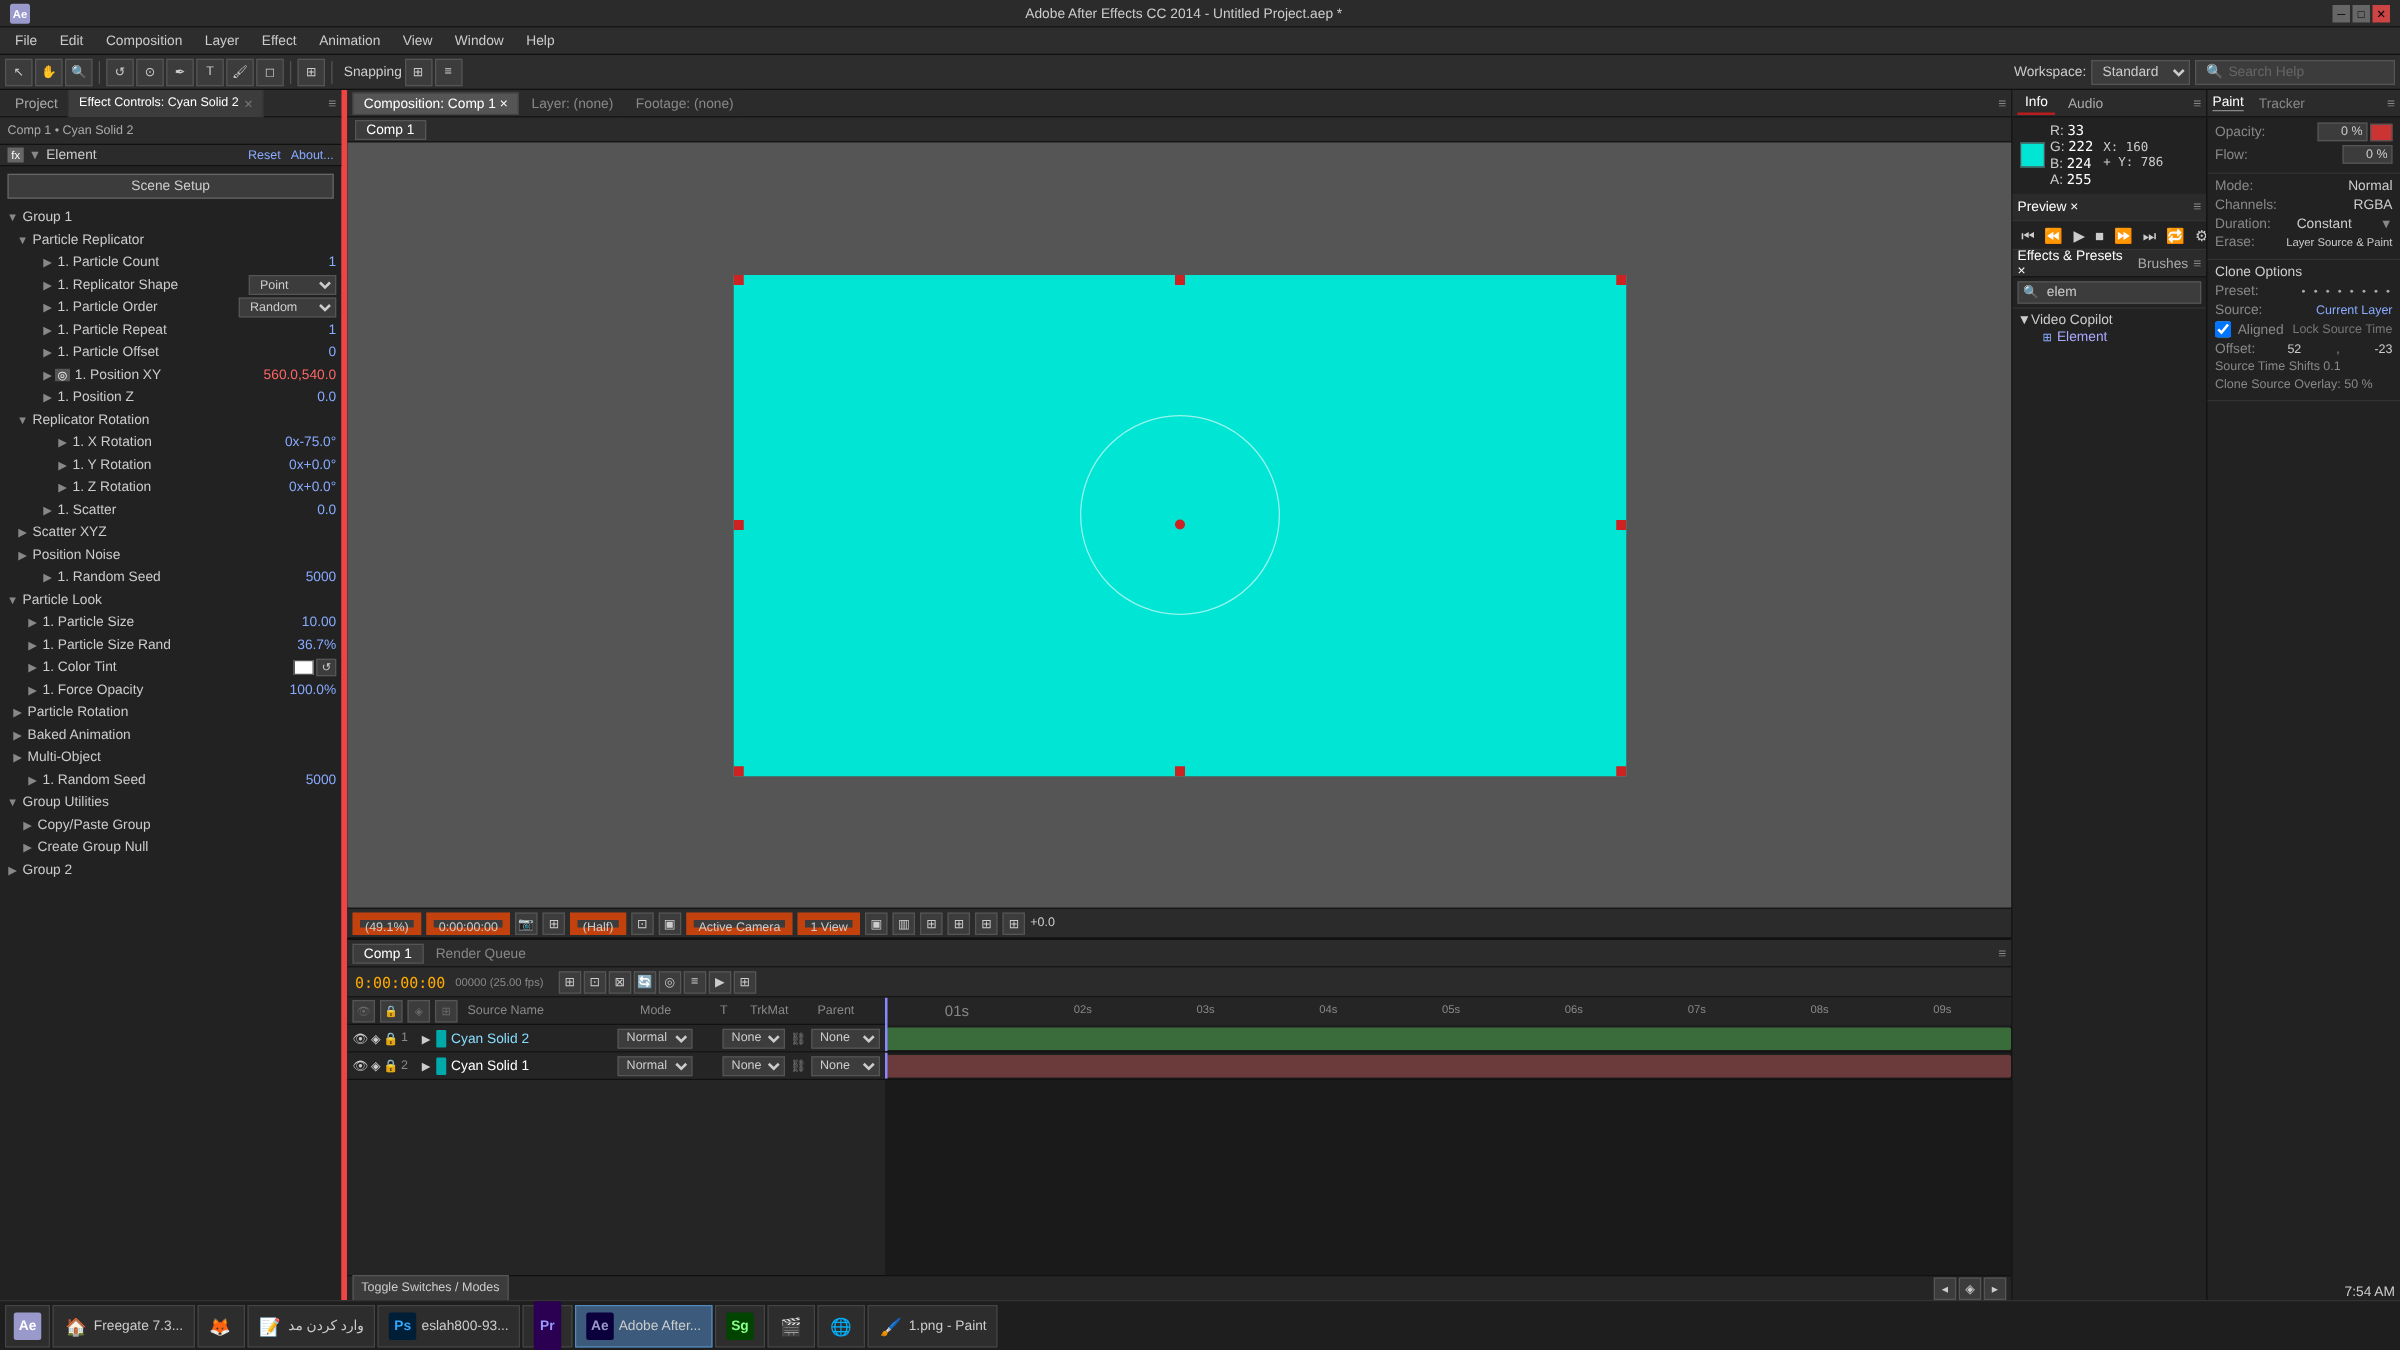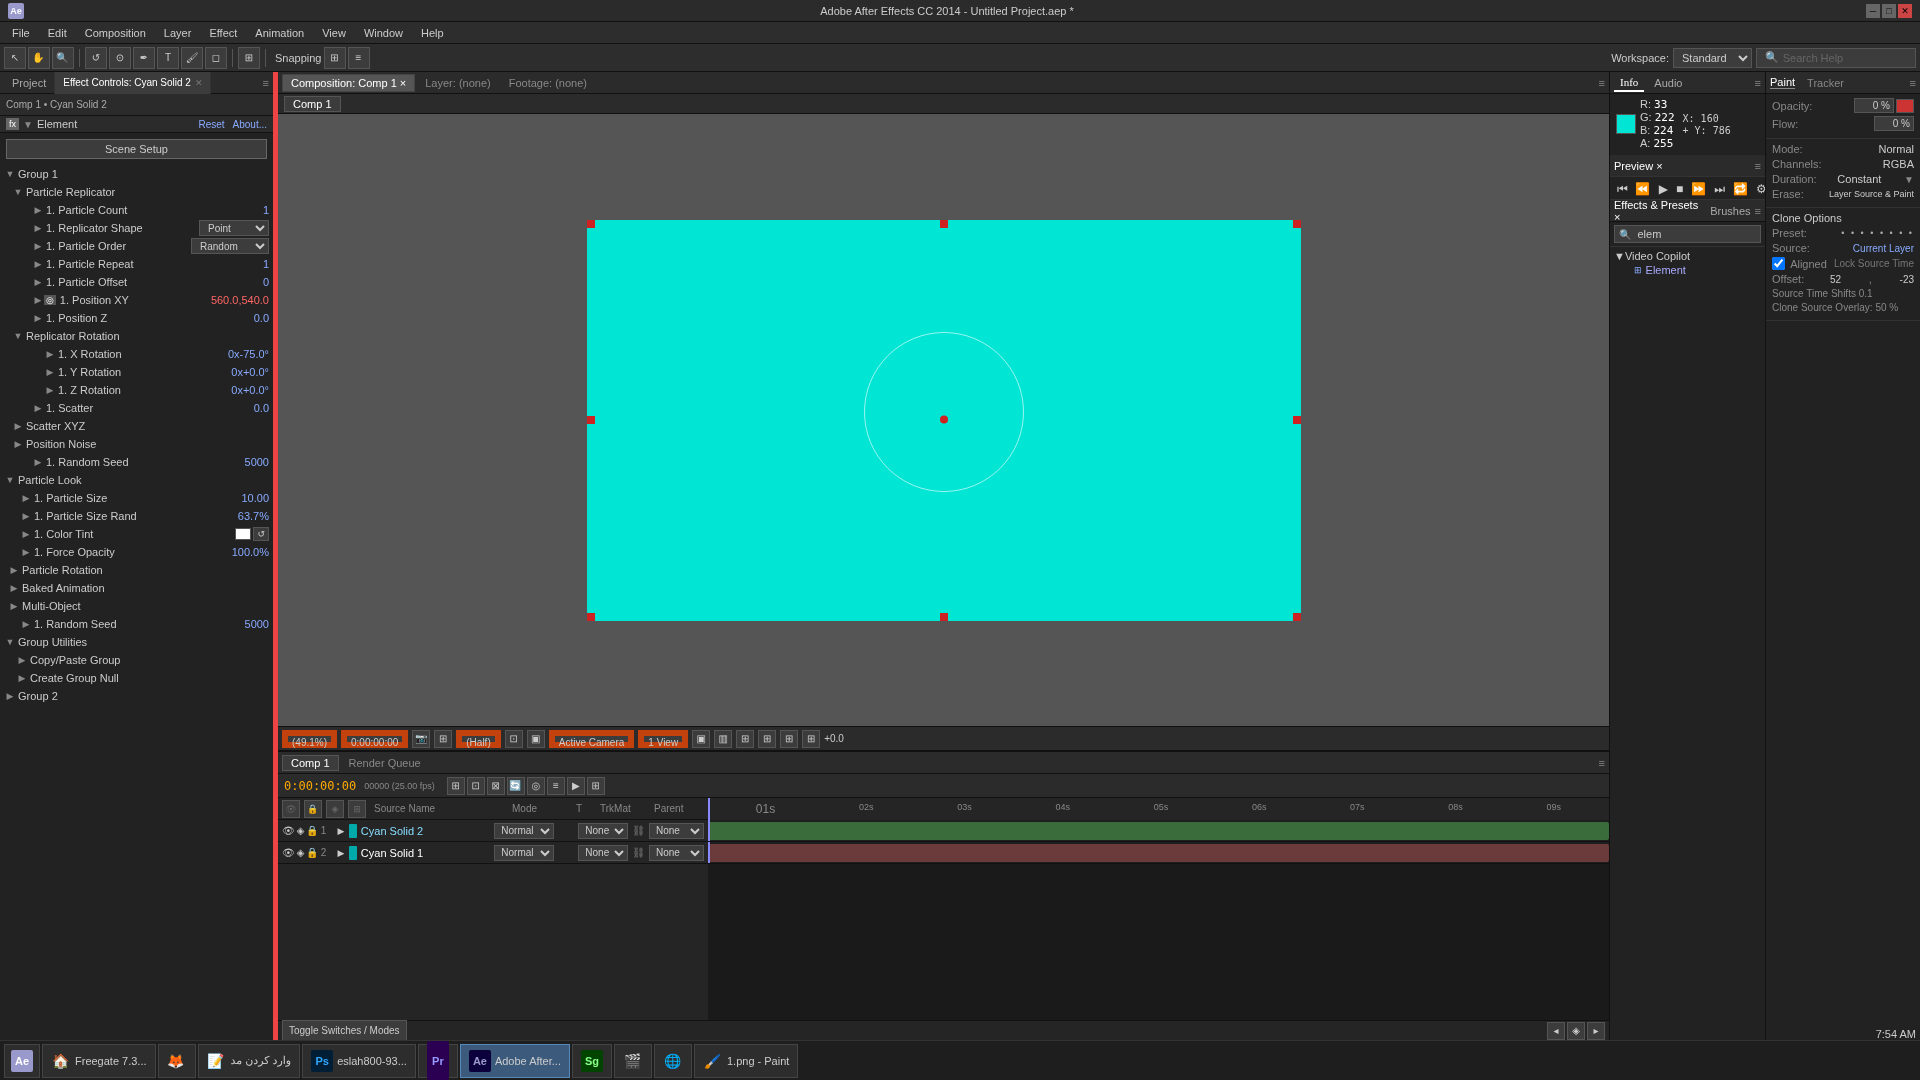--- a/index.html
+++ b/index.html
@@ -526,21 +526,21 @@
       padding: 0 4px;
       border-bottom: 1px solid #111;
       gap: 4px;
     }
     .right-tab {
       font-size: 11px;
       color: #aaa;
       cursor: pointer;
       padding: 2px 6px;
     }
-    .right-tab.active { color: #fff; border-bottom: 2px solid #ffffff; font-family: Liberation Serif, serif; }
+    .right-tab.active { color: #fff; border-bottom: 2px solid #b91c1c; }
 
     .color-info {
       padding: 4px 6px;
       font-size: 11px;
       border-bottom: 1px solid #333;
     }
     .color-info-row {
       display: flex;
       align-items: center;
       gap: 4px;
@@ -964,21 +964,21 @@
 
       <div class="prop-row" style="padding-left:20px;">
         <span class="tree-arrow">▶</span>
         <span class="prop-name">1. Particle Size</span>
         <span class="prop-value">10.00</span>
       </div>
 
       <div class="prop-row" style="padding-left:20px;">
         <span class="tree-arrow">▶</span>
         <span class="prop-name">1. Particle Size Rand</span>
-        <span class="prop-value">63.7%</span>
+        <span class="prop-value">36.7%</span>
       </div>
 
       <div class="prop-row" style="padding-left:20px;">
         <span class="tree-arrow">▶</span>
         <span class="prop-name">1. Color Tint</span>
         <span class="color-swatch" style="background:#ffffff;"></span>
         <button class="reset-btn">↺</button>
       </div>
 
       <div class="prop-row" style="padding-left:20px;">

